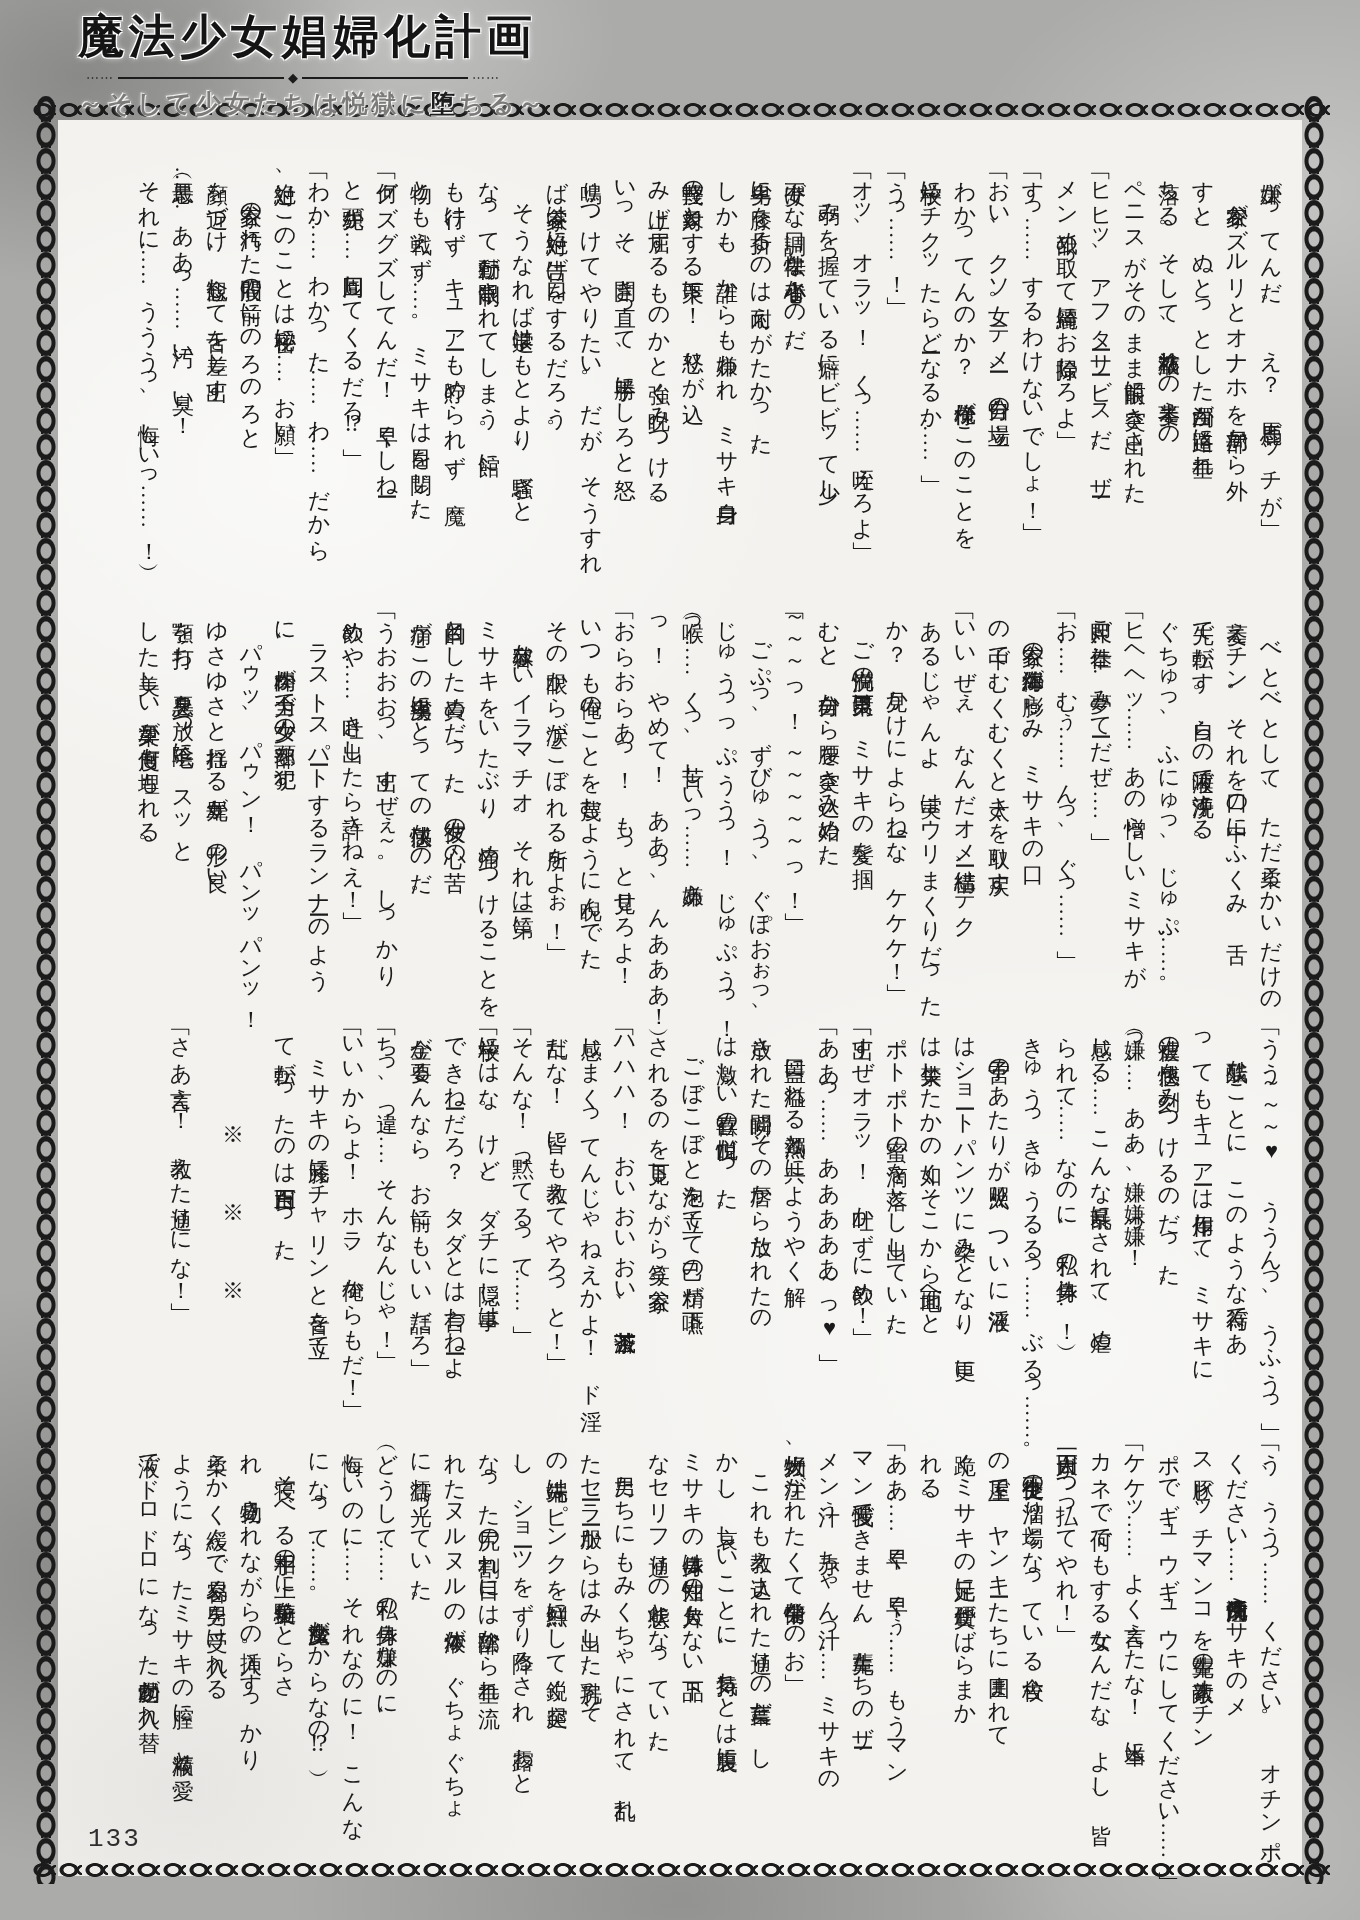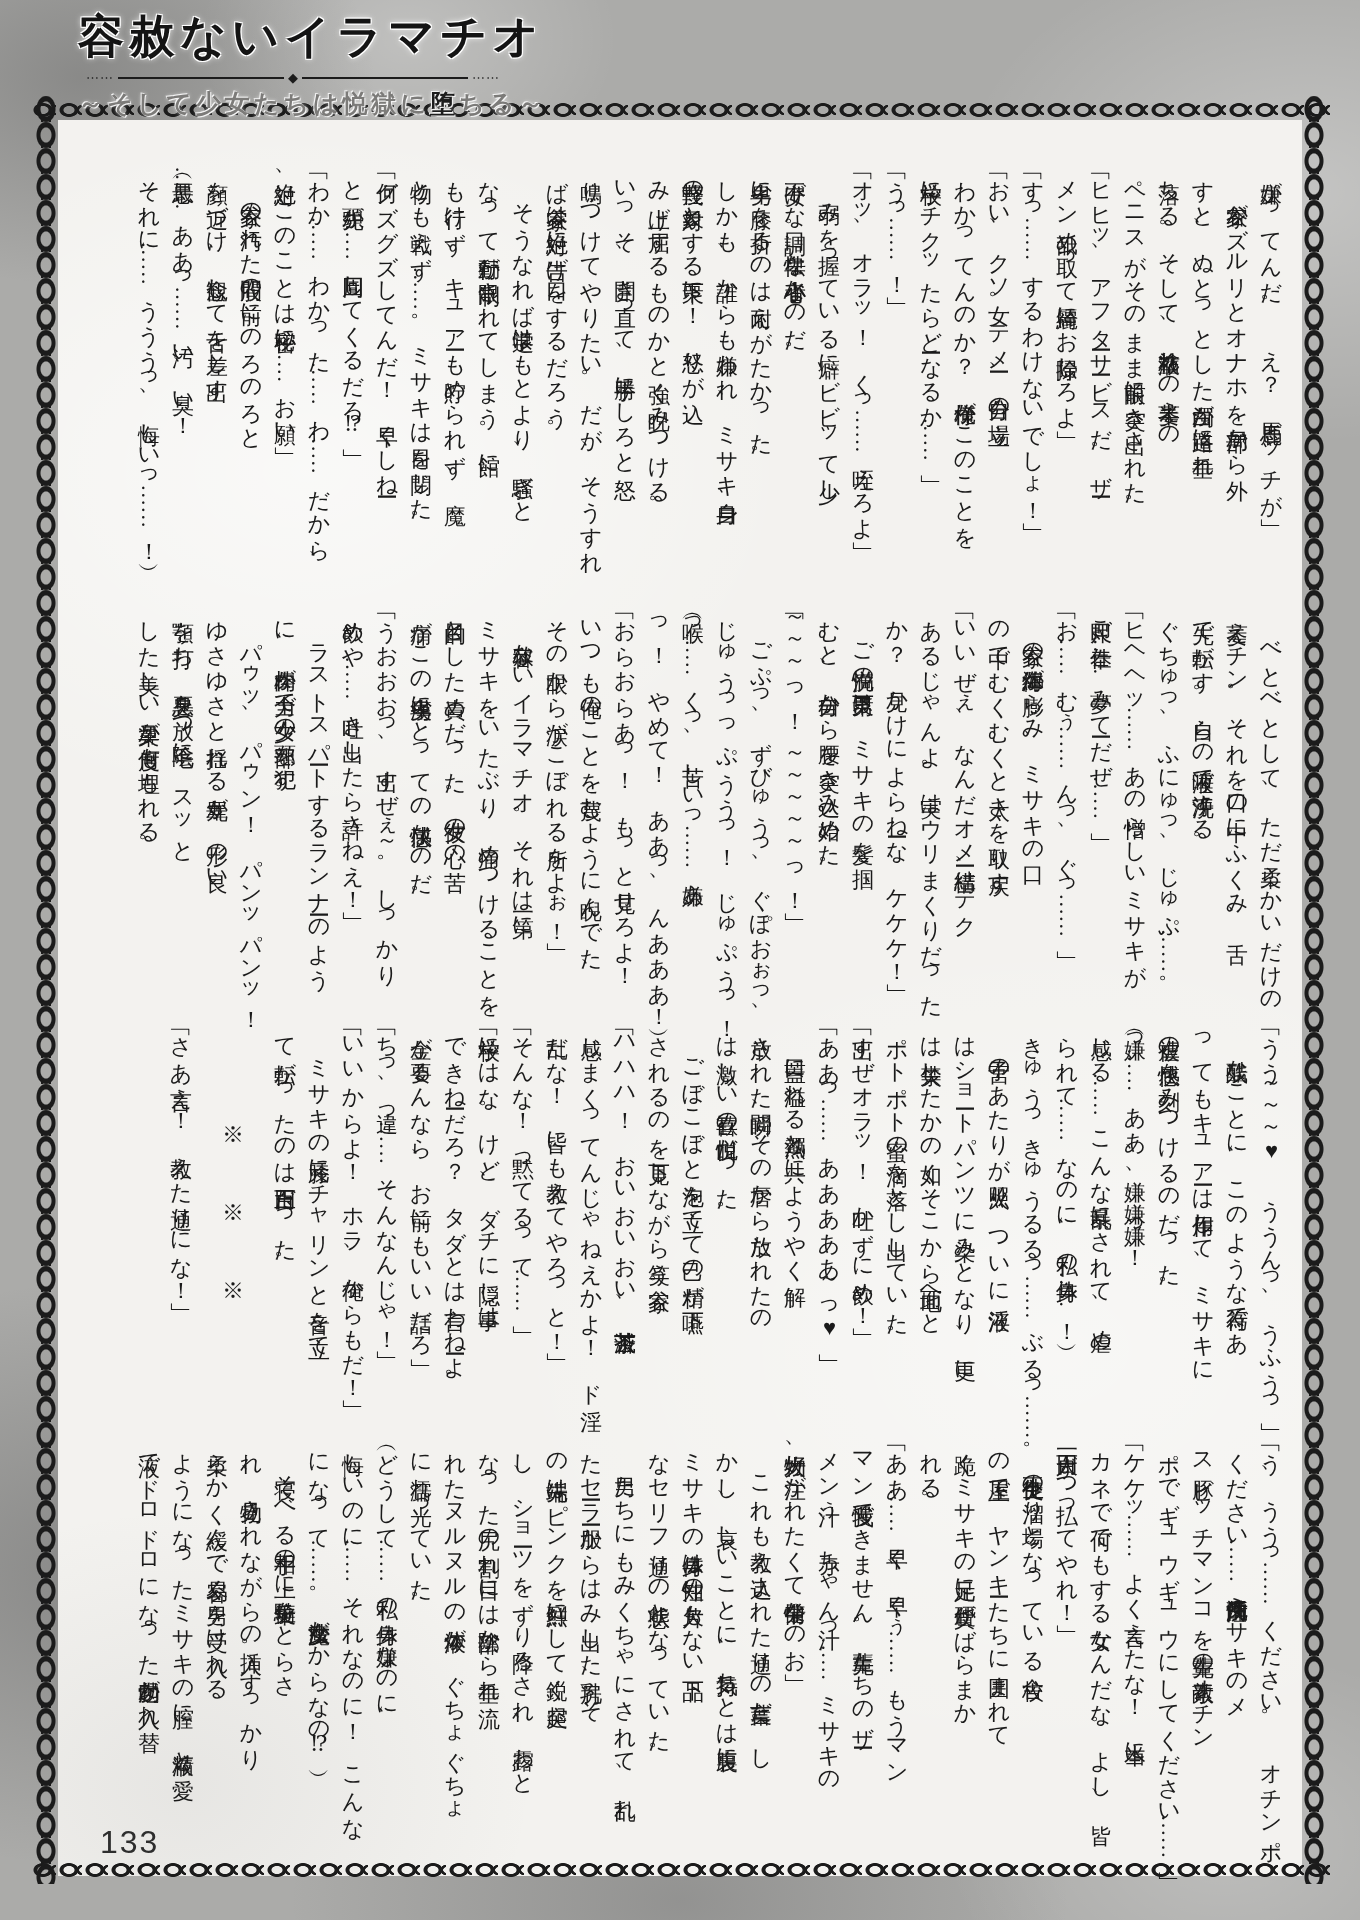--- a/index.html
+++ b/index.html
@@ -76,39 +76,39 @@
     font-size:22px;line-height:34px;color:#1a1a1a;
   }
   .band .col{margin:0;white-space:nowrap;}
   .band .col.divider{padding-top:88px;margin-left:18px;margin-right:18px;letter-spacing:4px;}
   .band1{top:166px;}
   .band2{top:606px;}
   .band3{top:1022px;}
   .band4{top:1438px;}
 
   .page-number{
-    position:absolute;left:100px;top:1824px;
-    font-family:Liberation Sans, sans-serif;
-    font-size:32px;color:#2e2e2e;letter-spacing:2px;
+    position:absolute;left:88px;top:1824px;
+    font-family:Liberation Mono, monospace;
+    font-size:26px;color:#2e2e2e;letter-spacing:2px;
   }
 </style>
 </head>
 <body>
 
 <div class="stage">
   <div class="margin-texture"></div>
   <div class="paper"></div>
 
   <div class="chain-h top"></div>
   <div class="chain-h bottom"></div>
   <div class="chain-v left"></div>
   <div class="chain-v right"></div>
 
   <div class="title-block">
-    <h1 class="title-main">容赦ないイラマチオ</h1>
+    <h1 class="title-main">魔法少女娼婦化計画</h1>
     <div class="title-ornament">
       <span class="dots">⋯⋯</span>
       <span class="rule"></span>
       <span class="diamond">◆</span>
       <span class="rule"></span>
       <span class="dots">⋯⋯</span>
     </div>
     <p class="title-sub"><span>～そして少女たちは悦獄に</span><span class="emph">堕</span><span>ちる～</span></p>
   </div>
 

